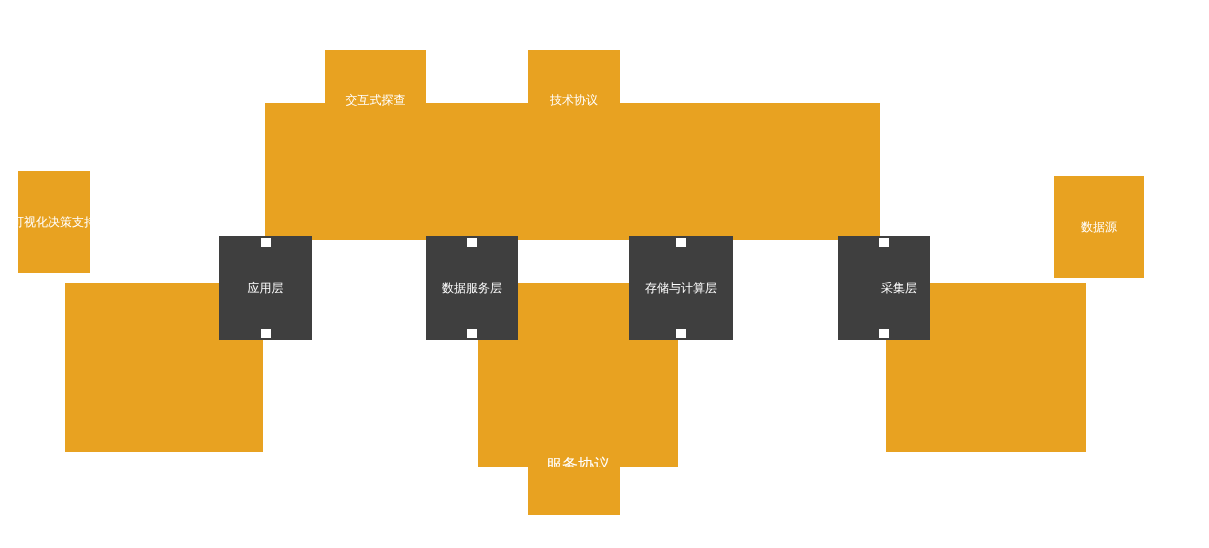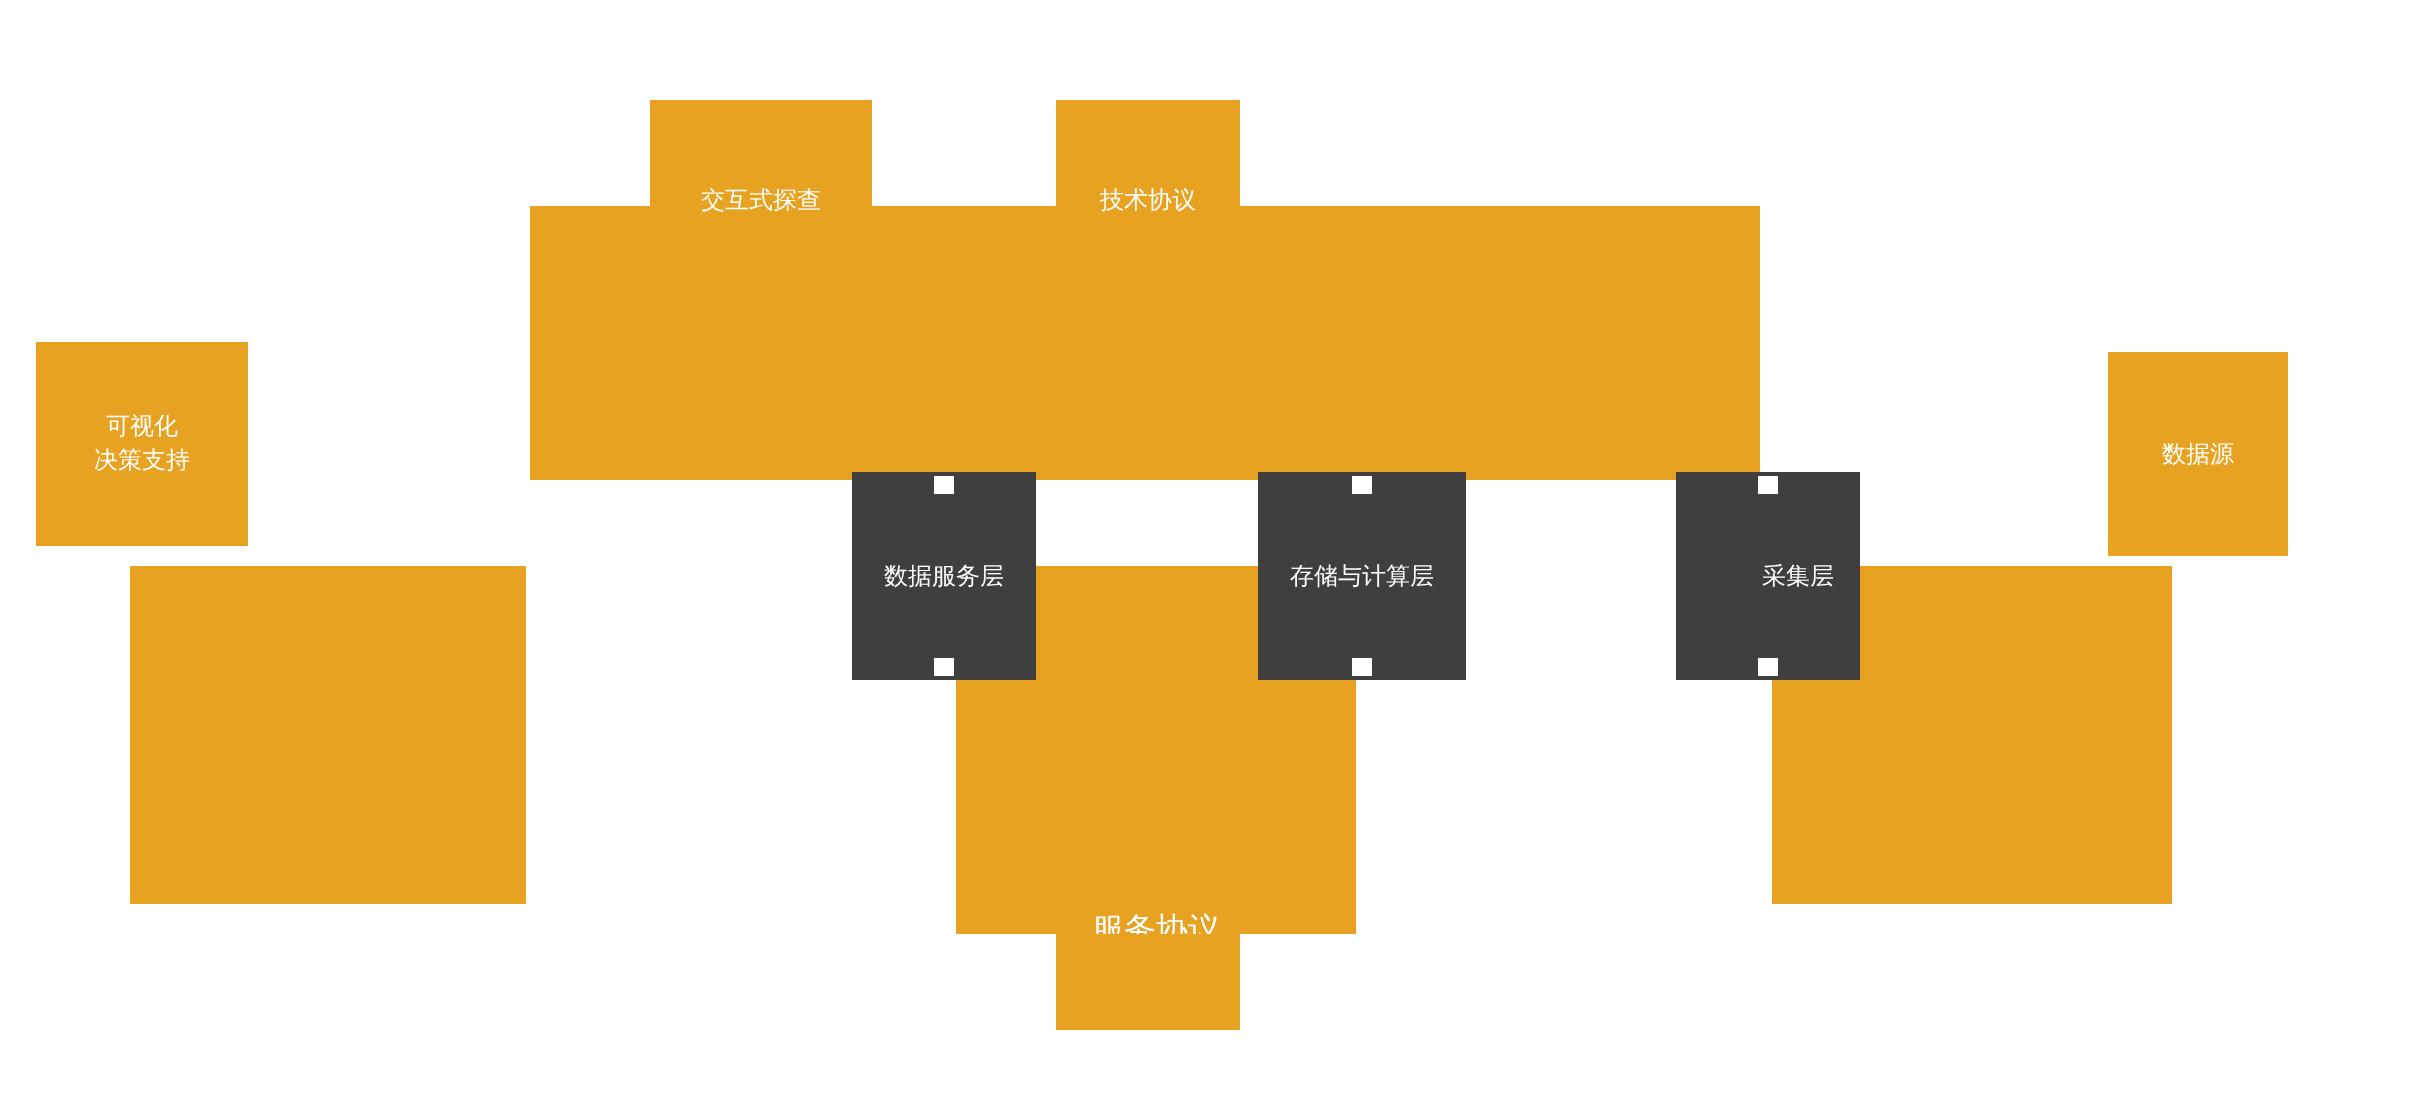--- a/index.html
+++ b/index.html
@@ -31,40 +31,40 @@
 
   .lbl {
     color: #ffffff;
     font-size: 12px;
     line-height: 17px;
     text-align: center;
     white-space: nowrap;
   }
 
   
-  .tab-top-0 { left: 325px; top: 50px; width: 111px; height: 55px; }
+  .tab-top-0 { left: 325px; top: 50px; width: 101px; height: 55px; }
   .tab-top-1 { left: 528px; top: 50px; width: 92px; height: 55px; text-align: center; }
   .tab-top-2 { left: 737px; top: 50px; width: 90px; height: 55px; }
   .tab-label {
     position: absolute;
     bottom: -4px;
     left: 50%;
     transform: translateX(-50%);
     white-space: nowrap;
     color: #ffffff;
     font-size: 12px;
   }
 
   
   .main-bar { left: 265px; top: 103px; width: 615px; height: 137px; }
 
   
   .left-block {
-    left: 18px; top: 171px; width: 106px; height: 102px;
-    display: flex; flex-direction: column;
+    left: 18px; top: 171px; width: 72px; height: 102px;
+    display: flex; flex-direction: row;
     align-items: center; justify-content: center;
   }
   .right-block {
     left: 1041px; top: 176px; width: 90px; height: 102px;
     display: flex; align-items: center; justify-content: center; margin-left: 13px;
   }
 
   
   .bottom-left   { left: 65px;  top: 283px; width: 198px; height: 169px; }
   .bottom-middle { left: 478px; top: 283px; width: 200px; height: 184px; }
@@ -119,20 +119,25 @@
     <div class="lbl">数据源</div>
   </div>
 
   <div class="orange bottom-left"></div>
   <div class="orange bottom-middle">
     <div class="mid-label">服务协议</div>
   </div>
   <div class="orange bottom-right"></div>
   <div class="orange bottom-tab"></div>
 
+  <div class="dark layer-0">
+    <span class="notch notch-top"></span>
+    <span class="lbl">应用层</span>
+    <span class="notch notch-bottom"></span>
+  </div>
   <div class="dark layer-1">
     <span class="notch notch-top"></span>
     <span class="lbl">数据服务层</span>
     <span class="notch notch-bottom"></span>
   </div>
   <div class="dark layer-2">
     <span class="notch notch-top"></span>
     <span class="lbl">存储与计算层</span>
     <span class="notch notch-bottom"></span>
   </div>

